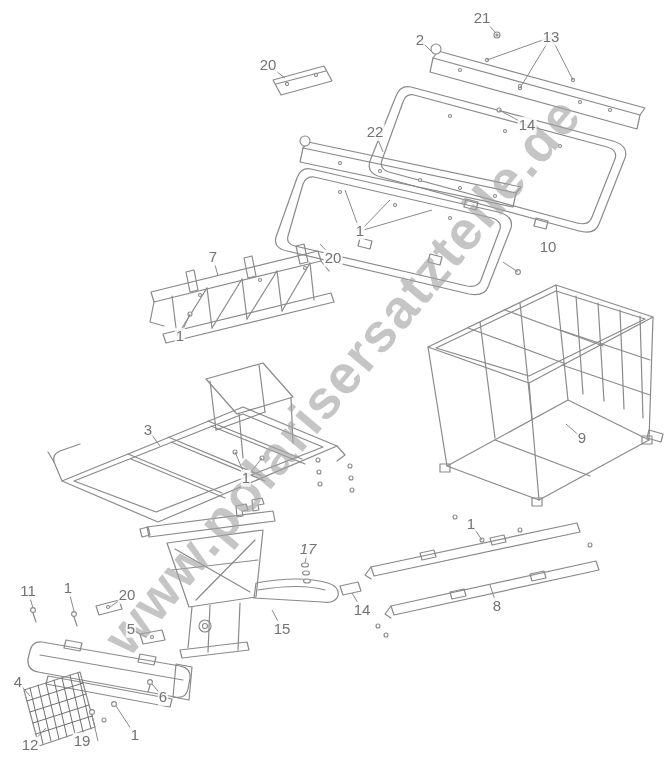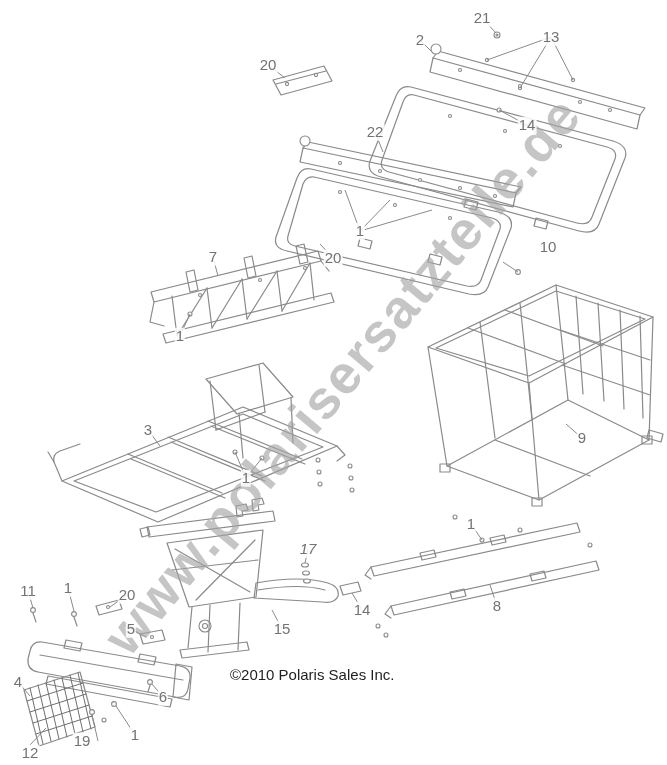--- a/index.html
+++ b/index.html
@@ -285,19 +285,18 @@
       <div class="callout" style="left: 308px; top: 549px; font-style: italic;">17</div>
       <div class="callout" style="left: 362px; top: 610px;">14</div>
       <div class="callout" style="left: 497px; top: 606px;">8</div>
       <div class="callout" style="left: 28px; top: 591px;">11</div>
       <div class="callout" style="left: 68px; top: 588px;">1</div>
       <div class="callout" style="left: 127px; top: 595px;">20</div>
       <div class="callout" style="left: 131px; top: 629px;">5</div>
       <div class="callout" style="left: 282px; top: 629px;">15</div>
       <div class="callout" style="left: 163px; top: 697px;">6</div>
       <div class="callout" style="left: 18px; top: 682px;">4</div>
-      <div class="callout" style="left: 30px; top: 745px; margin-top: 8px;">12</div>
+      <div class="callout" style="left: 30px; top: 745px;">12</div>
       <div class="callout" style="left: 82px; top: 741px;">19</div>
       <div class="callout" style="left: 135px; top: 735px;">1</div>
     </div>
 
-  <div class="copyright">©2010 Polaris Sales Inc.</div>
 </div>
 
 </body></html>

